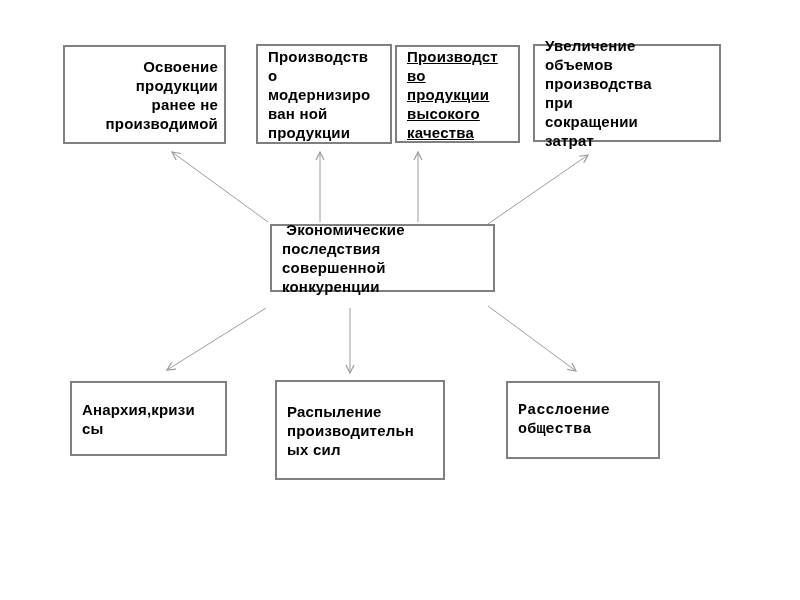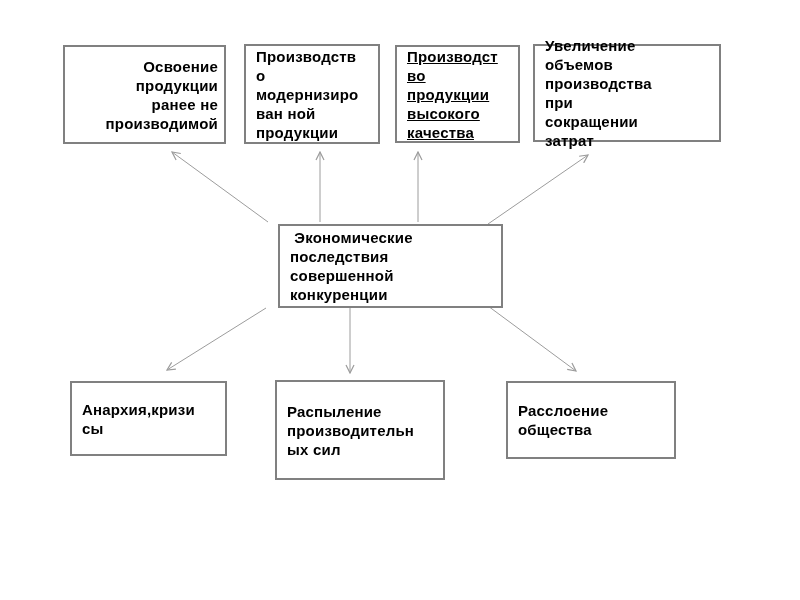--- a/index.html
+++ b/index.html
@@ -38,27 +38,27 @@
     font-size: 15px;
     line-height: 19px;
     font-weight: bold;
     color: #000000;
     letter-spacing: 0.2px;
   }
   
   .top4 .node-text { position: relative; z-index: 2; }
 
   .top1   { left: 63px;  top: 45px;  width: 163px; height: 99px; text-align: right; }
-  .top2   { left: 244px; top: 44px;  width: 136px; height: 100px; }
+  .top2   { left: 256px; top: 44px;  width: 136px; height: 100px; }
   .top3   { left: 395px; top: 45px;  width: 125px; height: 98px; text-decoration: underline; }
   .top4   { left: 533px; top: 44px;  width: 188px; height: 98px; }
-  .center { left: 278px; top: 224px; width: 225px; height: 84px; }
+  .center { left: 270px; top: 224px; width: 225px; height: 68px; }
   .bot1   { left: 70px;  top: 381px; width: 157px; height: 75px; }
   .bot2   { left: 275px; top: 380px; width: 170px; height: 100px; }
-  .bot3   { left: 506px; top: 381px; width: 170px; height: 78px; }
+  .bot3   { left: 506px; top: 381px; width: 154px; height: 78px; font-family: Liberation Mono, monospace; }
 
   line {
     stroke: #9c9c9c;
     stroke-width: 1;
   }
 </style>
 </head>
 <body>
 
 <div class="canvas">

